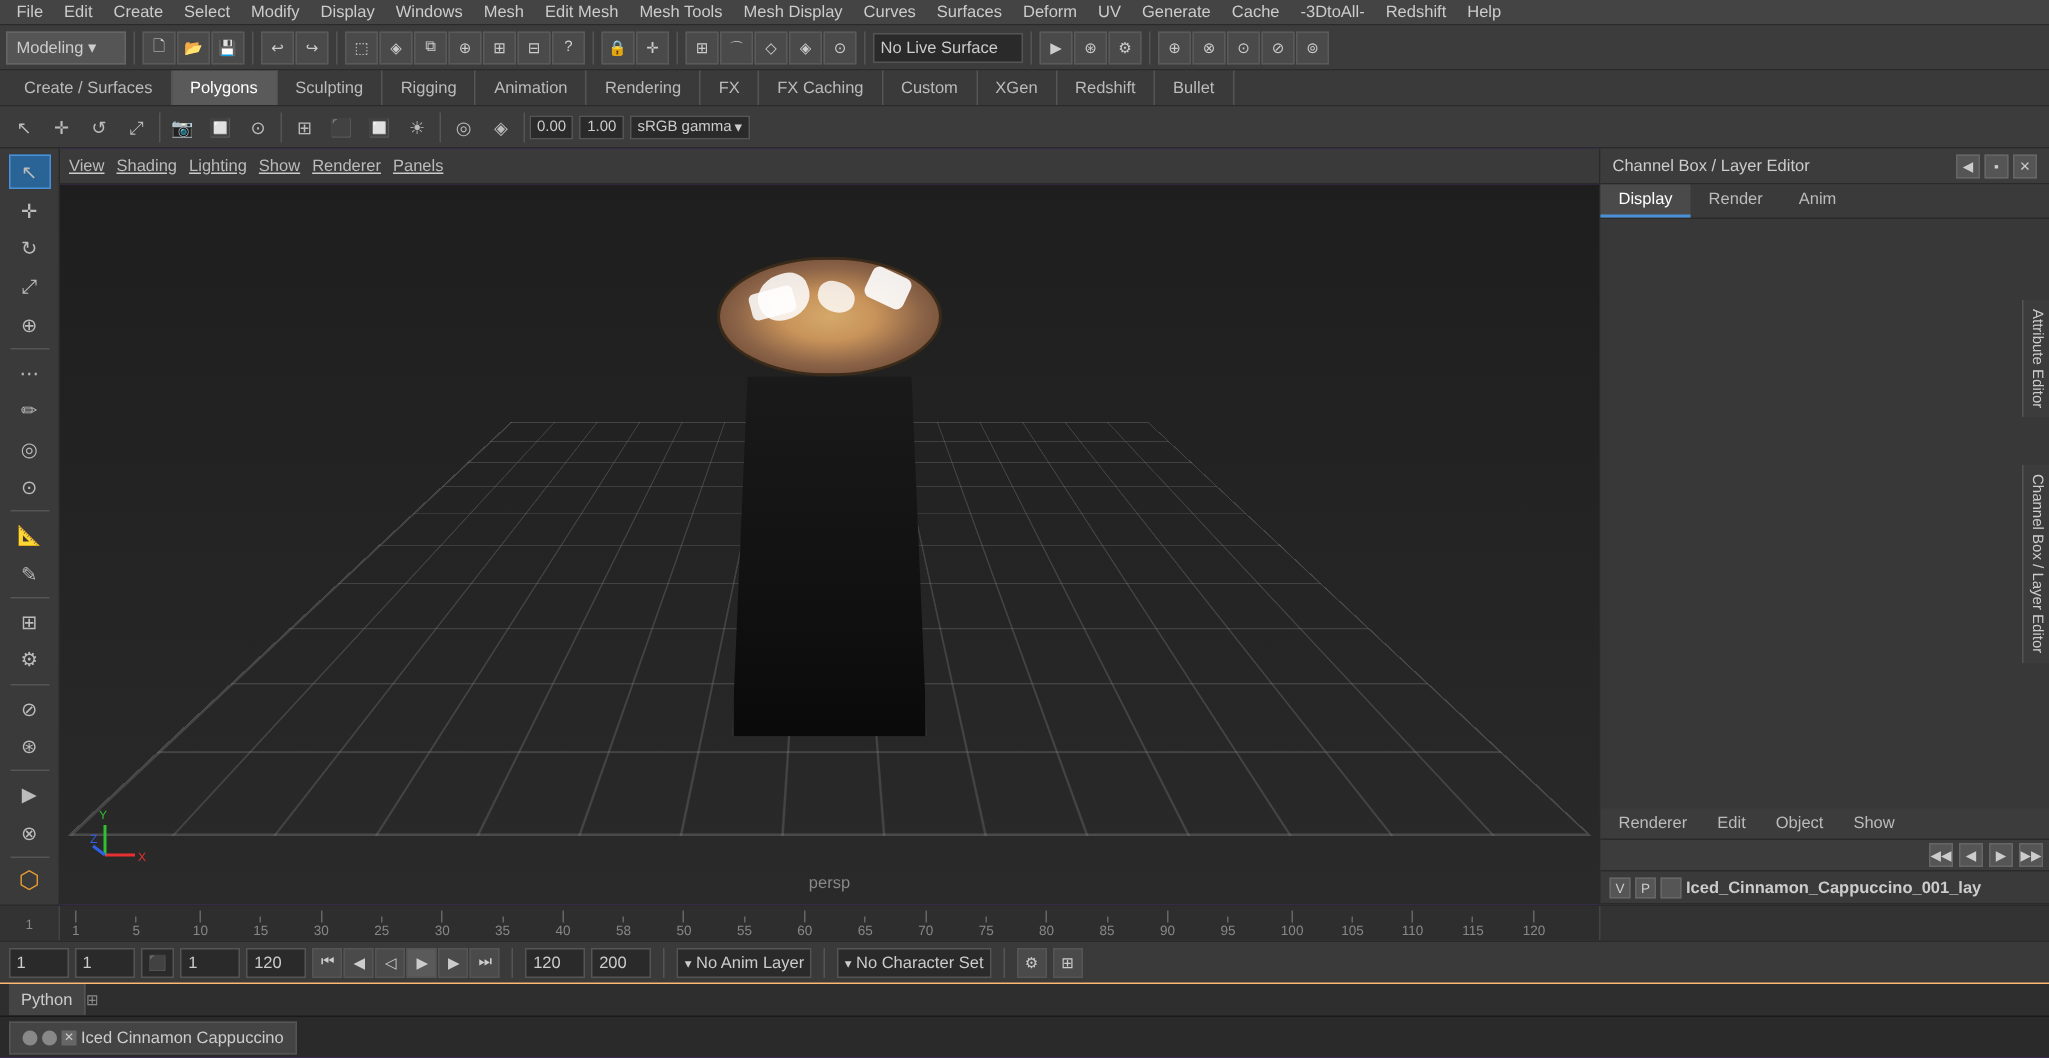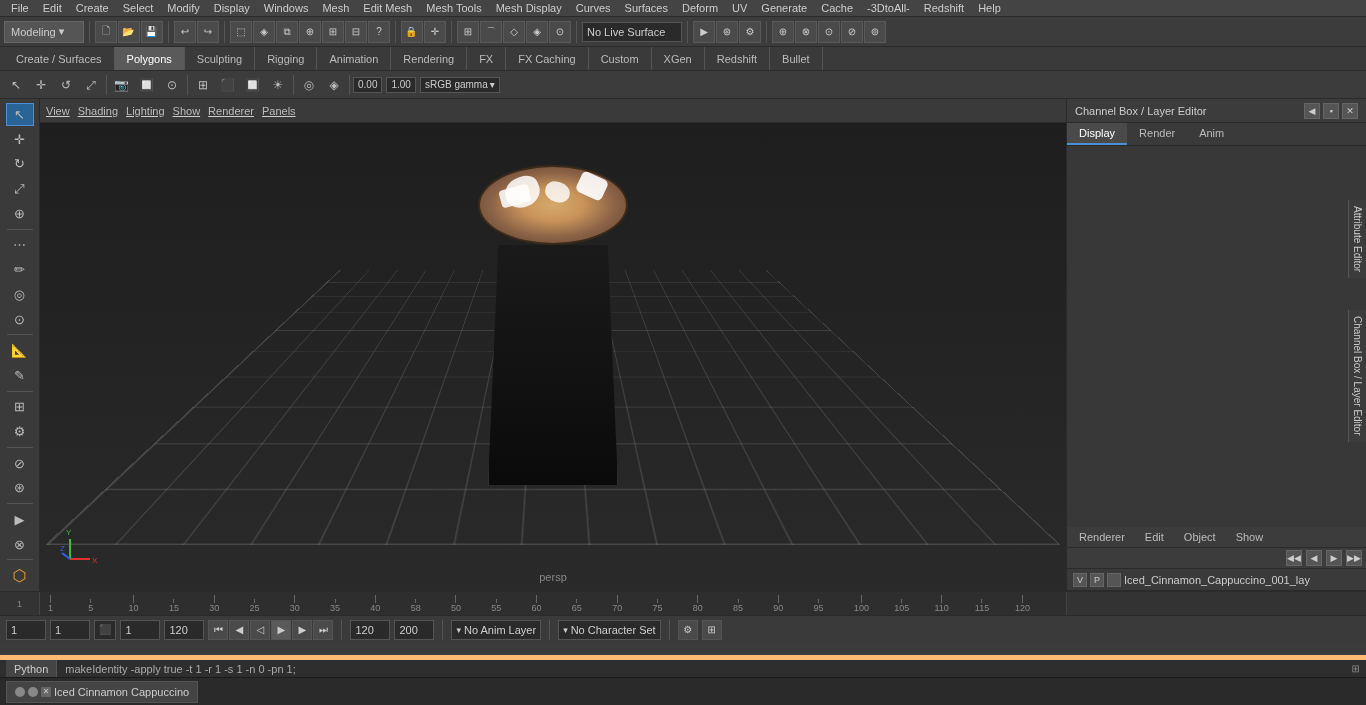--- a/index.html
+++ b/index.html
@@ -324,21 +324,21 @@
     .rp-layer-row {
       display: flex;
       align-items: center;
       padding: 3px 6px;
       border-bottom: 1px solid #2a2a2a;
       height: 22px;
     }
     .rp-layer-row span { font-size: 11px; color: #ccc; }
     .layer-v { width: 14px; height: 14px; border: 1px solid #666; background: #555; display: flex; align-items: center; justify-content: center; font-size: 9px; cursor: pointer; margin-right: 3px; }
     .layer-p { width: 14px; height: 14px; border: 1px solid #666; background: #555; display: flex; align-items: center; justify-content: center; font-size: 9px; cursor: pointer; margin-right: 3px; }
-    .layer-name { flex: 1; font-size: 11px; color: #ccc; overflow: hidden; text-overflow: ellipsis; white-space: nowrap; }
+    .layer-name { flex: 1; font-size: 11px; color: #ccc; overflow: hidden; text-overflow: ellipsis; white-space: nowrap; font-weight: bold; }
     .rp-layer-arrows {
       display: flex;
       padding: 2px 4px;
       gap: 4px;
       border-bottom: 1px solid #2a2a2a;
       background: #3c3c3c;
       align-items: center;
       justify-content: flex-end;
     }
     .arrow-btn {
@@ -431,23 +431,22 @@
       display: flex; align-items: center; justify-content: center;
       font-size: 10px; cursor: pointer; color: #ccc;
     }
 
     
     .status-bar {
       background: #2e2e2e;
       display: flex;
       align-items: center;
       height: 22px;
-      border-top: 5px solid #fdba74;
+      border-top: 1px solid #fdba74;
       padding: 0 6px;
-      margin-top: 12px;
     }
     .status-lang {
       background: #444;
       padding: 1px 8px;
       font-size: 11px;
       color: #ccc;
       border-right: 1px solid #555;
       height: 100%;
       display: flex;
       align-items: center;
@@ -929,21 +928,20 @@
   </div>
 
   <div class="bb-sep"></div>
 
   <div class="tc-btn">⚙</div>
   <div class="tc-btn">⊞</div>
 </div>
 
 <div class="status-bar">
   <div class="status-lang">Python</div>
-  <div class="status-cmd">makeIdentity -apply true -t 1 -r 1 -s 1 -n 0 -pn 1;</div>
   <div class="status-right">
     <span>⊞</span>
   </div>
 </div>
 
 <div class="taskbar">
   <div class="taskbar-btn">
     <div class="tb-close"></div>
     <div class="tb-min"></div>
     <div class="tb-x">✕</div>

